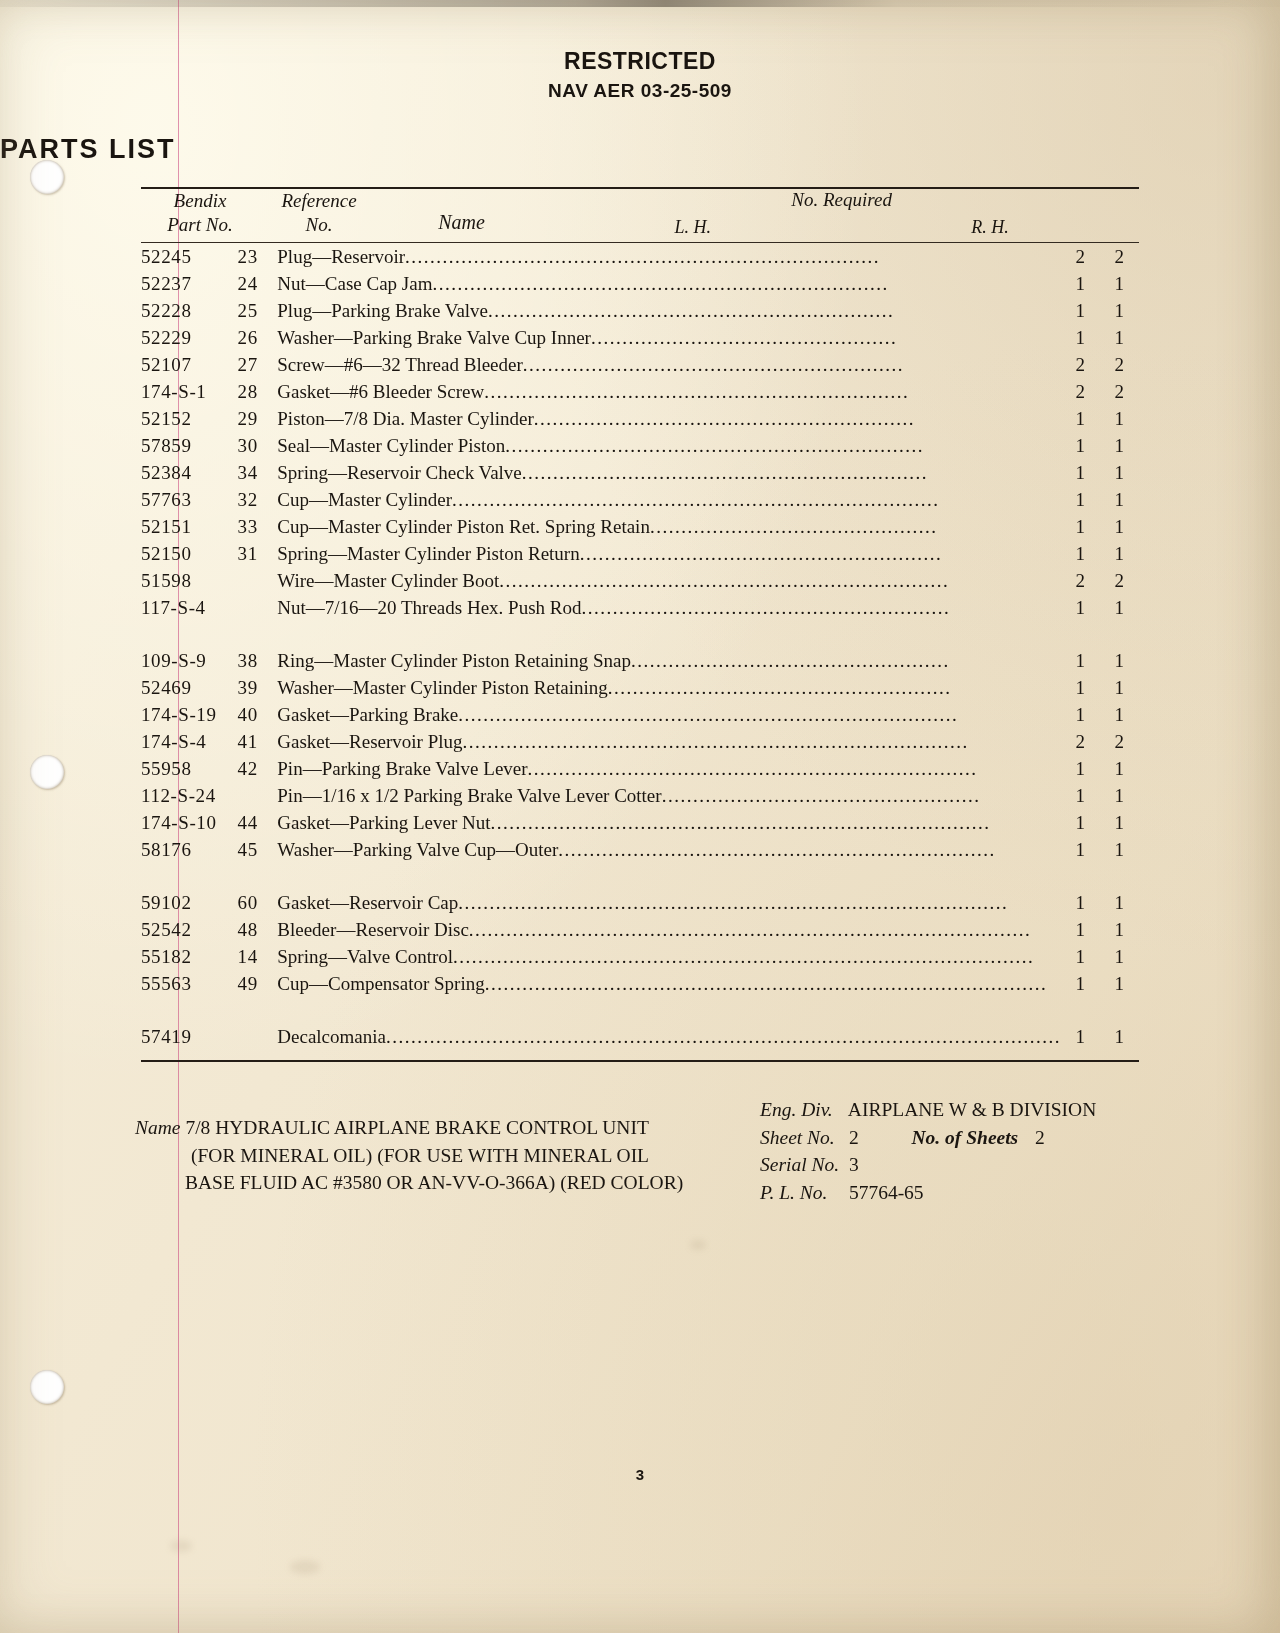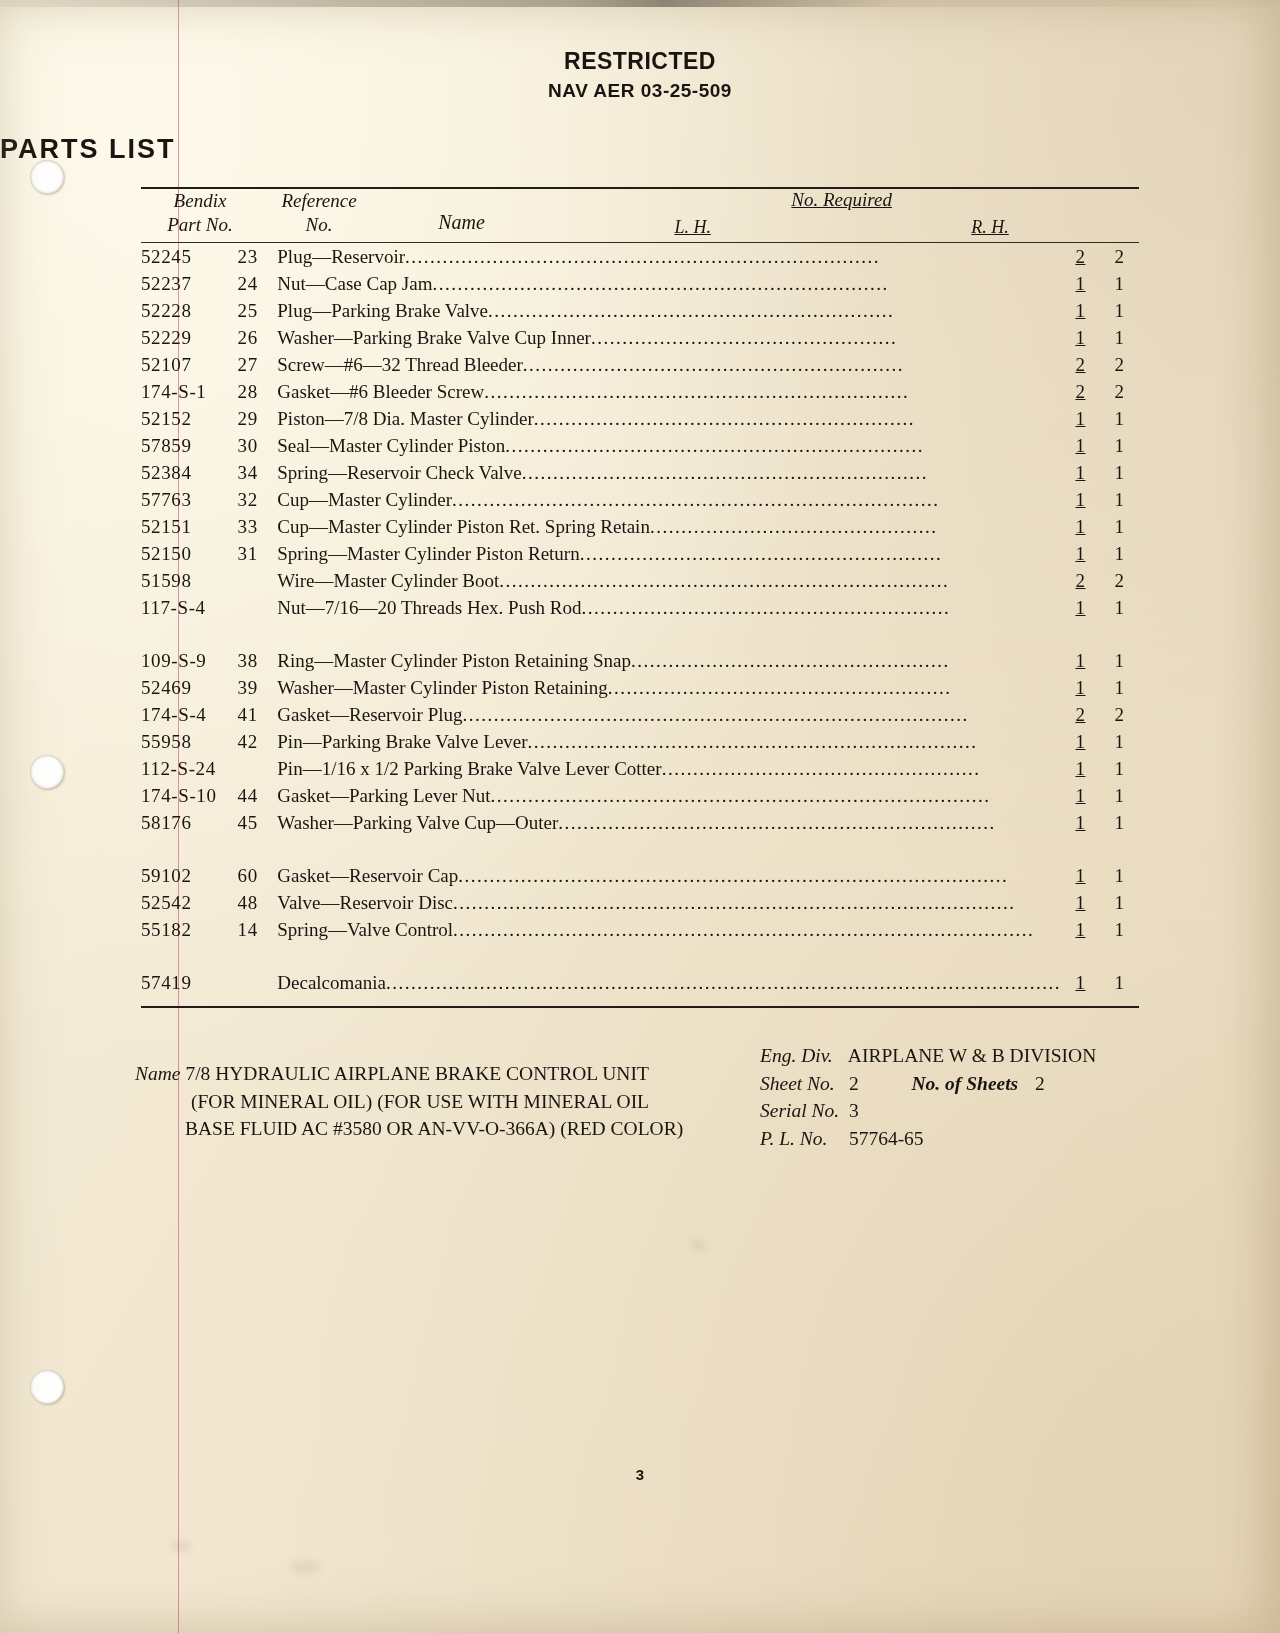--- a/index.html
+++ b/index.html
@@ -107,21 +107,21 @@
     border-collapse: collapse;
     font-size: 18.5px;
   }
   .head-row td {
     padding: 0;
     vertical-align: top;
   }
   .col-part   { width: 118px; text-align: left; }
   .col-ref    { width: 120px; text-align: left; }
   .col-name   { text-align: left; }
-  .col-lh     { width: 84px;  text-align: center; text-decoration: underline; }
+  .col-lh     { width: 84px;  text-align: center; }
   .col-rh     { width: 84px;  text-align: center; }
 
   .hdr-cell {
     font-style: italic;
     text-align: center;
     line-height: 1.25;
     font-size: 19px;
   }
   .hdr-name {
     font-style: italic;
@@ -380,20 +380,27 @@
             <td class="col-rh qty">1</td>
           </tr>
           <tr class="body-row">
             <td class="col-part partno">52469</td>
             <td class="col-ref refno">39</td>
             <td class="col-name namecell"><span>Washer—Master Cylinder Piston Retaining</span><span class="dots">.......................................................</span></td>
             <td class="col-lh qty">1</td>
             <td class="col-rh qty">1</td>
           </tr>
           <tr class="body-row">
+            <td class="col-part partno">174-S-19</td>
+            <td class="col-ref refno">40</td>
+            <td class="col-name namecell"><span>Gasket—Parking Brake</span><span class="dots">................................................................................</span></td>
+            <td class="col-lh qty">1</td>
+            <td class="col-rh qty">1</td>
+          </tr>
+          <tr class="body-row">
             <td class="col-part partno">174-S-4</td>
             <td class="col-ref refno">41</td>
             <td class="col-name namecell"><span>Gasket—Reservoir Plug</span><span class="dots">.................................................................................</span></td>
             <td class="col-lh qty">2</td>
             <td class="col-rh qty">2</td>
           </tr>
           <tr class="body-row">
             <td class="col-part partno">55958</td>
             <td class="col-ref refno">42</td>
             <td class="col-name namecell"><span>Pin—Parking Brake Valve Lever</span><span class="dots">........................................................................</span></td>
@@ -427,28 +434,35 @@
           <tr class="body-row">
             <td class="col-part partno">59102</td>
             <td class="col-ref refno">60</td>
             <td class="col-name namecell"><span>Gasket—Reservoir Cap</span><span class="dots">........................................................................................</span></td>
             <td class="col-lh qty">1</td>
             <td class="col-rh qty">1</td>
           </tr>
           <tr class="body-row">
             <td class="col-part partno">52542</td>
             <td class="col-ref refno">48</td>
-            <td class="col-name namecell"><span>Valve—Reservoir Disc</span><span class="dots">..........................................................................................</span></td>
+            <td class="col-name namecell"><span>Bleeder—Reservoir Disc</span><span class="dots">..........................................................................................</span></td>
             <td class="col-lh qty">1</td>
             <td class="col-rh qty">1</td>
           </tr>
           <tr class="body-row">
             <td class="col-part partno">55182</td>
             <td class="col-ref refno">14</td>
             <td class="col-name namecell"><span>Spring—Valve Control</span><span class="dots">.............................................................................................</span></td>
+            <td class="col-lh qty">1</td>
+            <td class="col-rh qty">1</td>
+          </tr>
+          <tr class="body-row">
+            <td class="col-part partno">55563</td>
+            <td class="col-ref refno">49</td>
+            <td class="col-name namecell"><span>Cup—Compensator Spring</span><span class="dots">..........................................................................................</span></td>
             <td class="col-lh qty">1</td>
             <td class="col-rh qty">1</td>
           </tr>
           <tr class="spacer">
             <td colspan="5"></td>
           </tr>
           <tr class="body-row">
             <td class="col-part partno">57419</td>
             <td class="col-ref refno"></td>
             <td class="col-name namecell"><span>Decalcomania</span><span class="dots">............................................................................................................</span></td>

